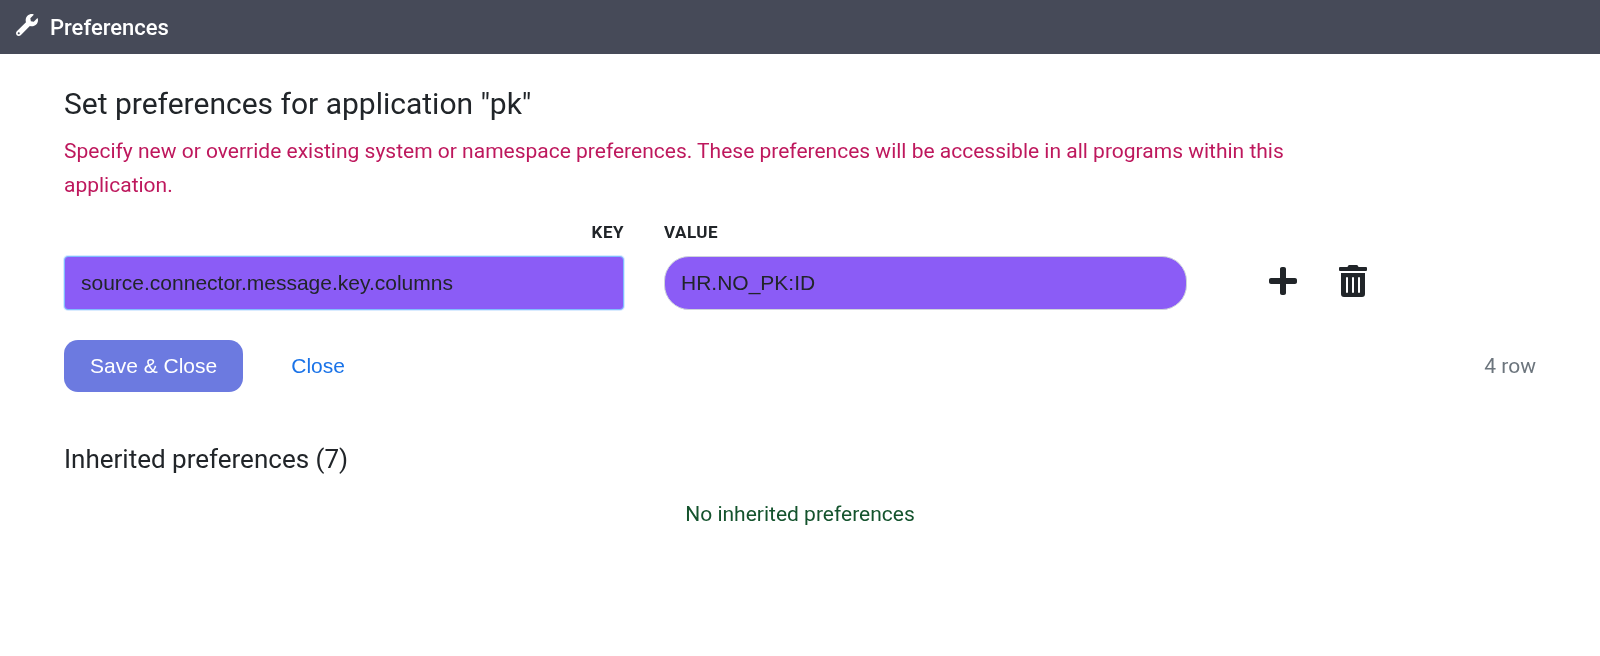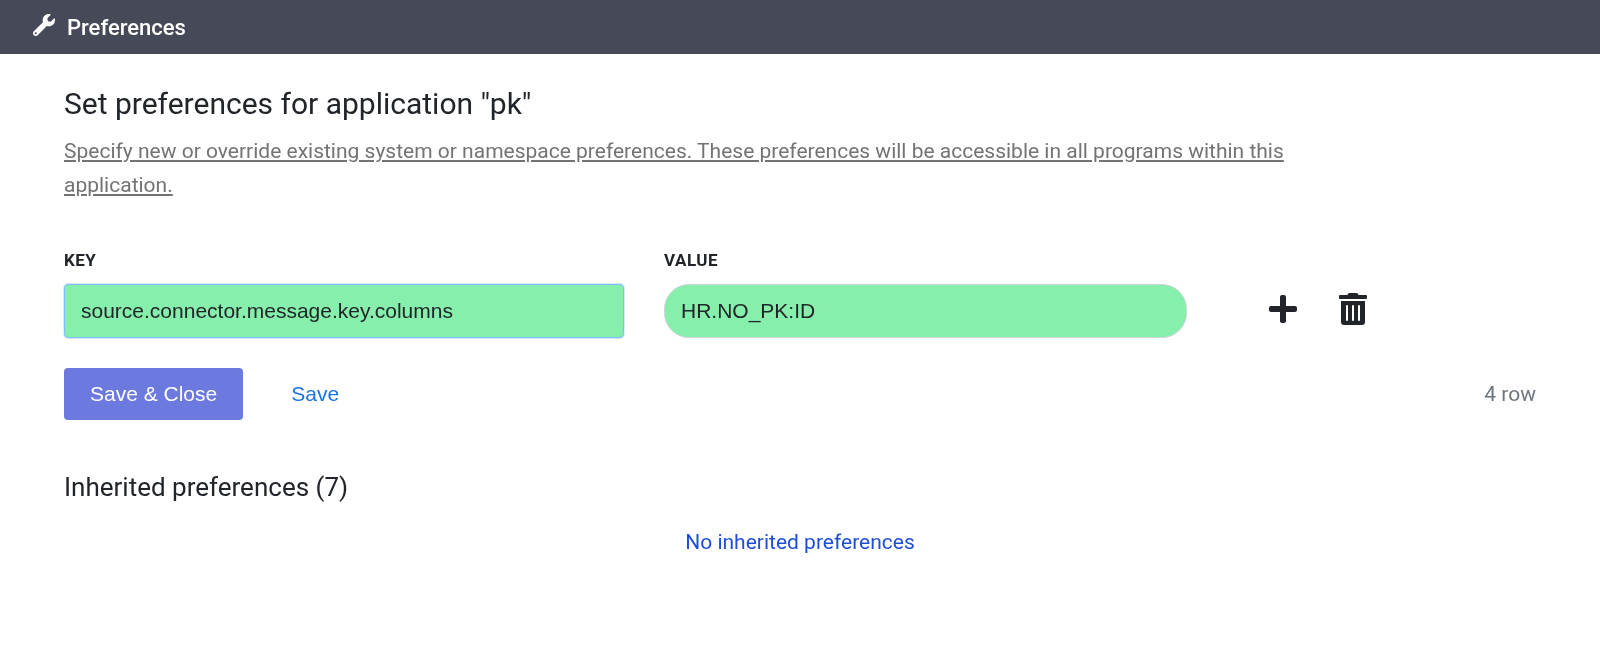--- a/index.html
+++ b/index.html
@@ -14,21 +14,21 @@
       width: 1600px;
       height: 656px;
       overflow: hidden;
     }
     .titlebar {
       background: #464a58;
       color: #ffffff;
       display: flex;
       align-items: center;
       justify-content: space-between;
-      padding: 12px 33px;
+      padding: 12px 16px;
       height: 54px;
     }
     .titlebar-left {
       display: flex;
       align-items: center;
       gap: 12px;
     }
     .titlebar-title {
       font-size: 22px;
       font-weight: 500;
@@ -47,54 +47,54 @@
     }
     .page-title {
       font-size: 30px;
       font-weight: 400;
       margin-bottom: 14px;
       color: #212529;
     }
     .page-description {
       font-size: 21px;
       line-height: 1.6;
-      color: #737373;
-      margin-bottom: 48px;
+      color: #be185d;
+      margin-bottom: 20px;
       max-width: 1300px;
-      text-decoration: underline;
     }
     .columns-header {
       display: flex;
       gap: 40px;
       margin-bottom: 14px;
     }
     .col-key-header, .col-value-header {
       font-size: 17px;
       font-weight: 700;
       color: #212529;
       letter-spacing: 0.5px;
     }
     .col-key-header {
       width: 560px;
+      text-align: right;
     }
     .row {
       display: flex;
       align-items: center;
       gap: 40px;
       margin-bottom: 30px;
     }
     .input-field {
       height: 54px;
       border: 1px solid #ced4da;
       border-radius: 4px;
       padding: 0 16px;
       font-size: 21px;
       color: #212529;
       outline: none;
-      background: #86efac;
+      background: #8b5cf6;
     }
     .input-key {
       width: 560px;
       border-color: #80bdff;
       box-shadow: 0 0 0 1px rgba(0,123,255,0.15);
     }
     .input-value {
       width: 523px;
       border-radius: 25px;
     }
@@ -123,21 +123,21 @@
     }
     .footer-left {
       display: flex;
       align-items: center;
       gap: 48px;
     }
     .btn-primary {
       background: #6c7ae0;
       color: #ffffff;
       border: none;
-      border-radius: 4px;
+      border-radius: 14px;
       padding: 14px 26px;
       font-size: 21px;
       font-weight: 400;
       cursor: pointer;
     }
     .btn-link {
       background: none;
       border: none;
       color: #1a73e8;
       font-size: 21px;
@@ -149,21 +149,21 @@
     }
     .section-title {
       font-size: 26px;
       font-weight: 400;
       color: #212529;
       margin-bottom: 28px;
     }
     .empty-msg {
       text-align: center;
       font-size: 21px;
-      color: #1d4ed8;
+      color: #14532d;
     }
   </style>
 </head>
 <body>
 
 <div class="titlebar">
   <div class="titlebar-left">
     <span class="wrench-icon">
       <svg viewBox="0 0 512 512">
           <path d="M507.73 109.1c-2.24-9.03-13.54-12.09-20.12-5.51l-74.36 74.36-67.88-11.31-11.31-67.88 74.36-74.36c6.62-6.62 3.43-17.9-5.66-20.16-47.38-11.74-99.55.91-136.58 37.93-39.64 39.64-50.55 97.1-34.05 147.2L18.74 402.76c-24.99 24.99-24.99 65.51 0 90.5 24.99 24.99 65.51 24.99 90.5 0l213.21-213.21c50.12 16.71 107.47 5.68 147.37-34.22 37.07-37.07 49.7-89.32 37.91-136.73zM64 472c-13.25 0-24-10.75-24-24 0-13.26 10.75-24 24-24s24 10.74 24 24c0 13.25-10.75 24-24 24z"></path>
@@ -206,20 +206,20 @@
               <path d="M32 464a48 48 0 0 0 48 48h288a48 48 0 0 0 48-48V128H32zm272-256a16 16 0 0 1 32 0v224a16 16 0 0 1-32 0zm-96 0a16 16 0 0 1 32 0v224a16 16 0 0 1-32 0zm-96 0a16 16 0 0 1 32 0v224a16 16 0 0 1-32 0zM432 32H312l-9.4-18.7A24 24 0 0 0 281.1 0H166.8a23.72 23.72 0 0 0-21.4 13.3L136 32H16A16 16 0 0 0 0 48v32a16 16 0 0 0 16 16h416a16 16 0 0 0 16-16V48a16 16 0 0 0-16-16z"></path>
             </svg>
         </span>
       </span>
     </div>
   </div>
 
   <div class="footer-row">
     <div class="footer-left">
       <button class="btn-primary">Save &amp; Close</button>
-      <button class="btn-link">Save</button>
+      <button class="btn-link">Close</button>
     </div>
     <span class="row-count">4 row</span>
   </div>
 
   <h2 class="section-title">Inherited preferences (7)</h2>
   <div class="empty-msg">No inherited preferences</div>
 </div>
 
 </body></html>

